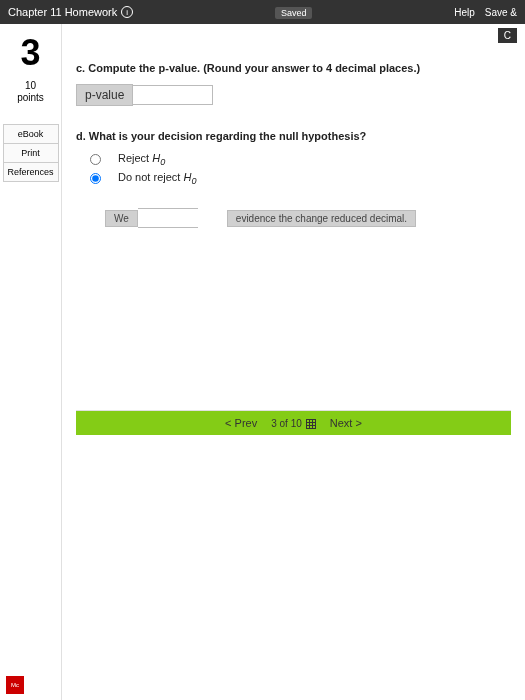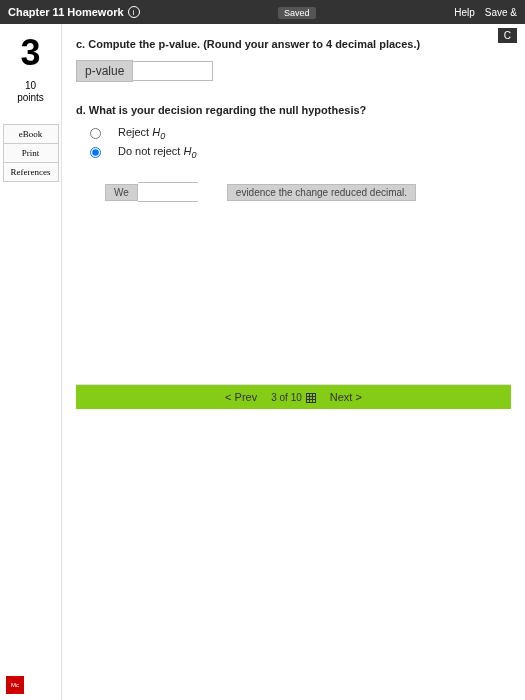--- a/index.html
+++ b/index.html
@@ -1,32 +1,32 @@
 <!DOCTYPE html>
 <html><head>
   <meta charset="utf-8">
   <style>
     * { margin: 0; padding: 0; box-sizing: border-box; font-family: Arial, sans-serif; }
     body { width: 525px; height: 700px; background: #f5f5f5; display: flex; flex-direction: column; overflow: hidden; }
     .topbar { background: #333; color: #fff; display: flex; align-items: center; padding: 4px 8px; font-size: 11px; height: 24px; }
-    .topbar-title { flex: 0 0 auto; font-weight: bold; }
+    .topbar-title { flex: 0 0 auto; font-weight: normal; }
     .info-icon { display: inline-flex; width: 12px; height: 12px; border: 1px solid #fff; border-radius: 50%; font-size: 8px; align-items: center; justify-content: center; margin-left: 4px; }
     .topbar-center { flex: 1; text-align: center; }
     .topbar-right { display: flex; gap: 10px; font-size: 10px; }
     .saved { background: #555; padding: 1px 6px; border-radius: 2px; font-size: 9px; }
     .main { flex: 1; display: flex; background: #fff; position: relative; }
     .leftcol { width: 62px; display: flex; flex-direction: column; align-items: center; padding-top: 8px; border-right: 1px solid #e0e0e0; }
     .qnum { font-size: 36px; font-weight: bold; }
     .points { font-size: 10px; text-align: center; margin-top: 6px; line-height: 1.2; }
-    .side-btn { width: 56px; font-size: 9px; padding: 4px 2px; border: 1px solid #ccc; background: #fafafa; margin-top: 6px; text-align: center; cursor: pointer; font-family: Liberation Serif, serif; }
+    .side-btn { width: 56px; font-size: 9px; padding: 4px 2px; border: 1px solid #ccc; background: #fafafa; margin-top: 6px; text-align: center; cursor: pointer; }
     .side-btn + .side-btn { margin-top: 0; border-top: none; }
     .side-stack { margin-top: 14px; display: flex; flex-direction: column; width: 56px; }
     .content { flex: 1; padding: 14px 14px 0 14px; font-size: 11px; color: #222; position: relative; }
     .section { margin-bottom: 22px; }
-    .sec-label { font-weight: bold; margin-bottom: 10px; display: block; }
+    .sec-label { font-weight: bold; margin-bottom: 10px; display: block; margin-top: 24px; }
     .row { display: flex; align-items: center; gap: 0; }
     .cell-label { background: #d0d0d0; color: #333; font-size: 12px; padding: 3px 8px; border: 1px solid #bbb; }
     .cell-input { border: 1px solid #bbb; border-left: none; height: 20px; width: 80px; font-size: 10px; padding: 2px 4px; }
     .radio-row { display: flex; align-items: center; gap: 17px; margin: 4px 0 4px 14px; font-size: 11px; }
     .radio { width: 11px; height: 11px; }
     .sub { font-style: italic; font-size: 9px; }
     .interpret-row { display: flex; align-items: center; gap: 0; flex-wrap: wrap; }
     .interp-cell { background: #d0d0d0; color: #444; font-size: 10px; padding: 2px 8px; border: 1px solid #bbb; margin-left: 29px; }
     .interp-gap { border: 1px solid #bbb; border-left: none; border-right: none; height: 20px; width: 60px; background: #fff; }
     .footer-nav { display: flex; justify-content: center; align-items: center; gap: 14px; font-size: 11px; padding: 6px 0; border-top: 1px solid #e0e0e0; background: #84cc16; }

